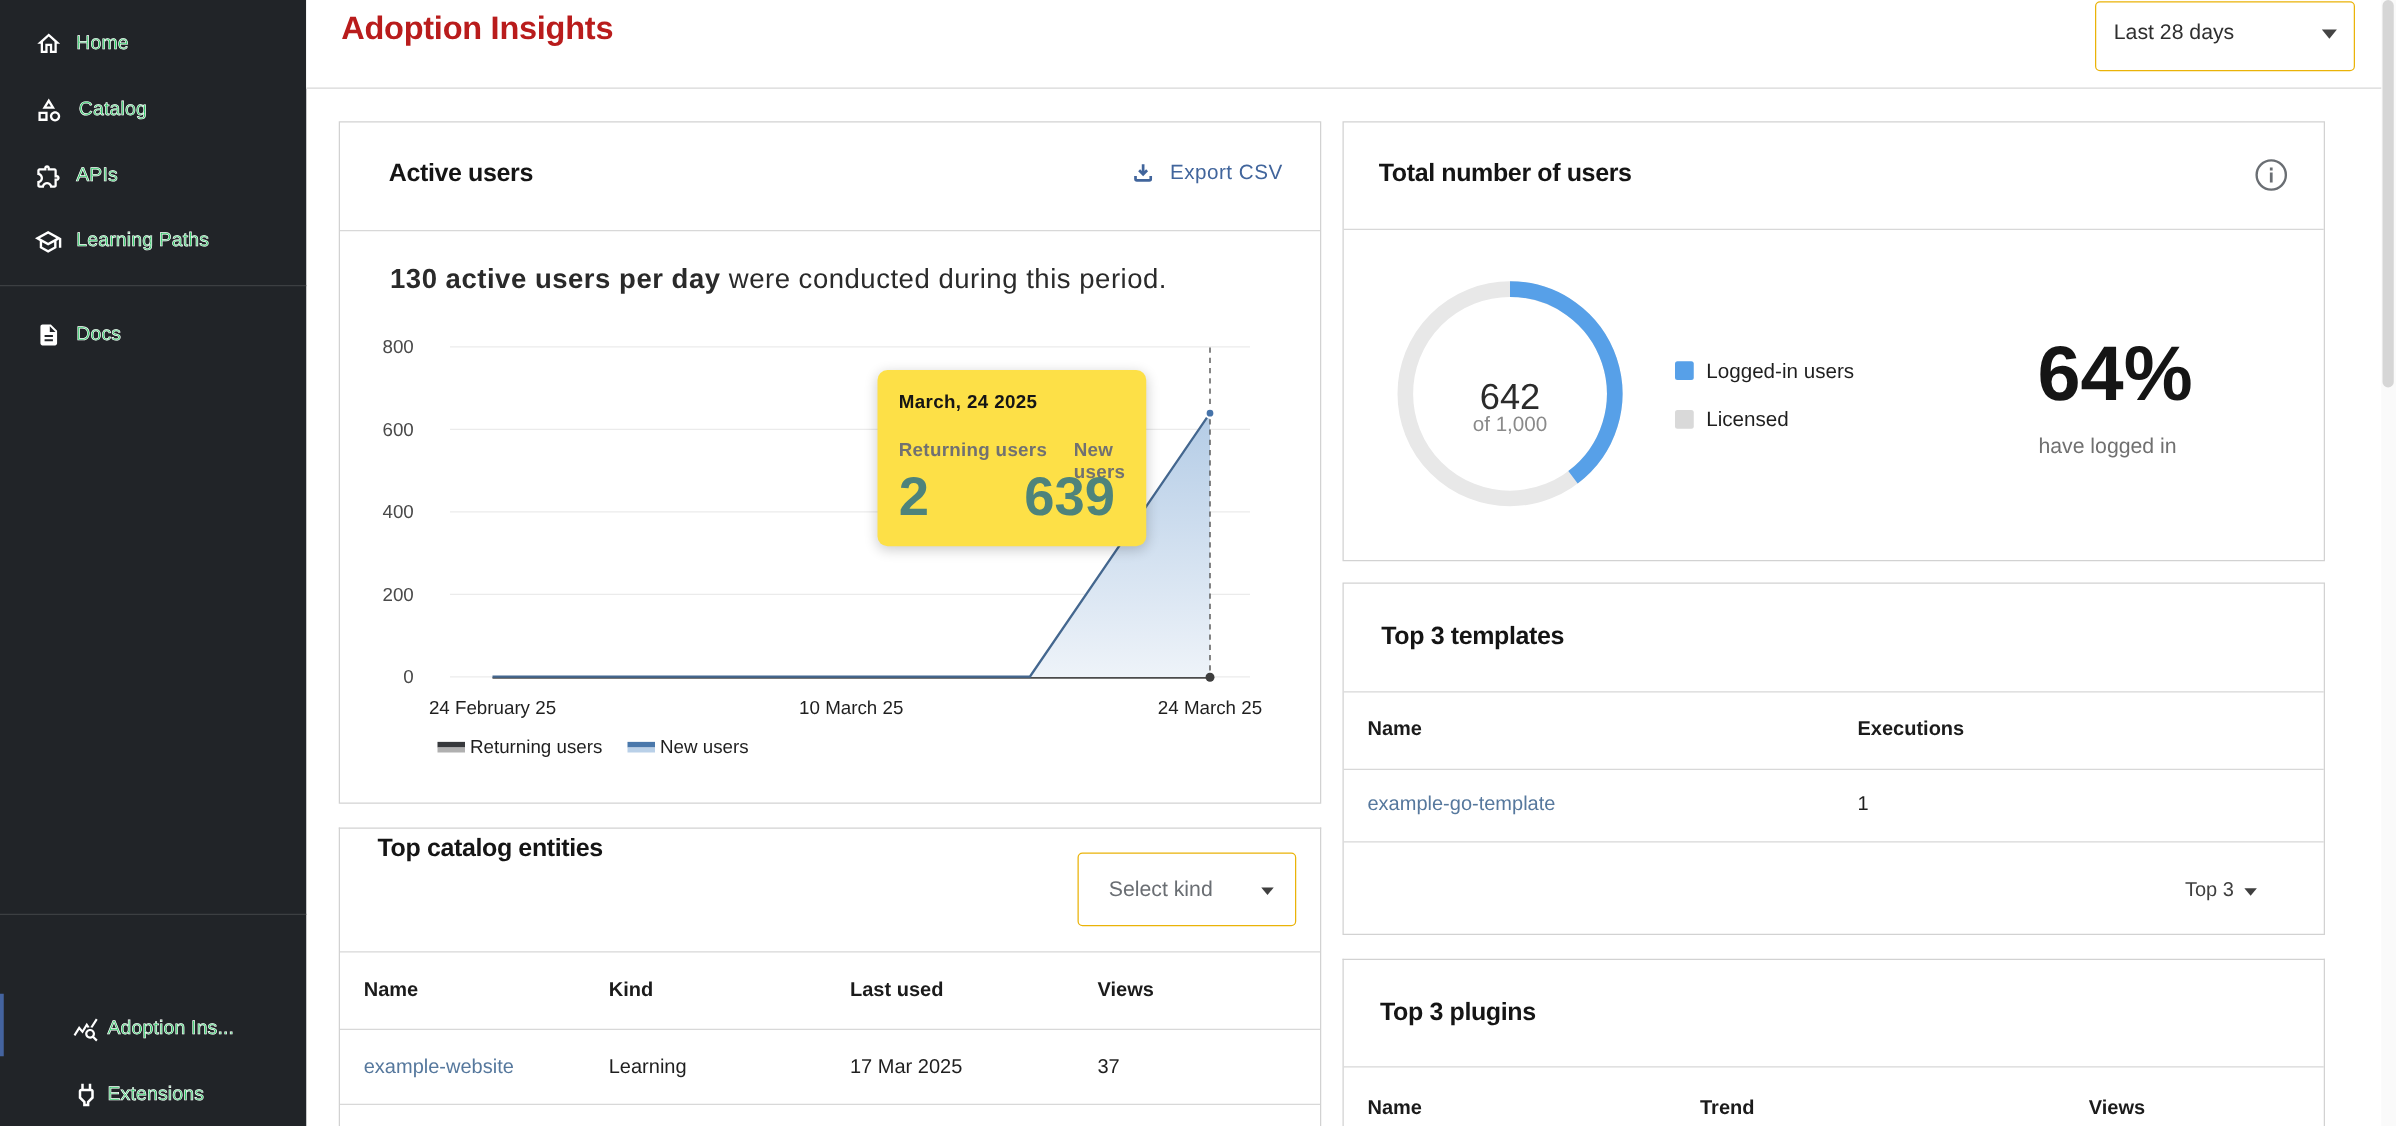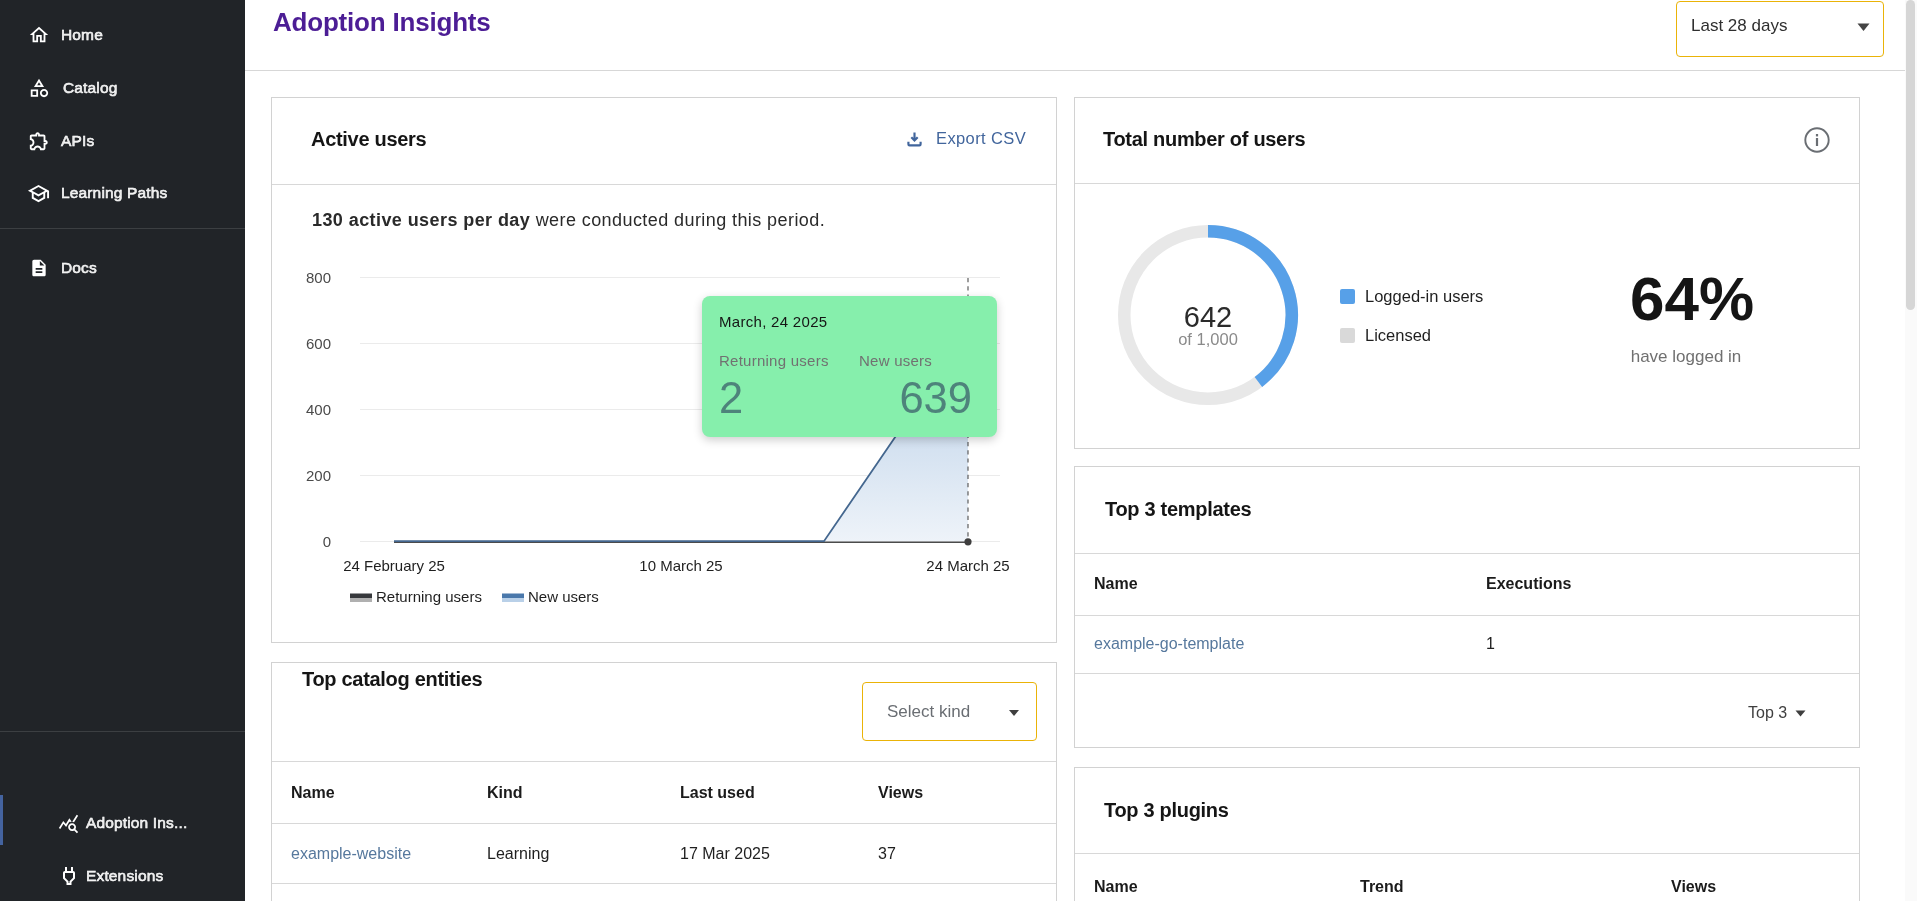--- a/index.html
+++ b/index.html
@@ -2,28 +2,28 @@
 <html><head>
 <meta charset="utf-8">
 <style>
   * { margin:0; padding:0; box-sizing:border-box; }
   html,body { width:1917px; height:901px; overflow:hidden; }
   body { font-family:"Liberation Sans", sans-serif; background:#fff; position:relative; }
   .abs { position:absolute; }
 
   
   .sidebar { position:absolute; left:0; top:0; width:245px; height:901px; background:#212428; }
-  .sb-item { position:absolute; left:0; width:245px; height:40px; color:#e5e5e5; font-size:15.5px; font-weight:400; -webkit-text-stroke:0.55px #fff; letter-spacing:0.15px; display:flex; align-items:center; }
+  .sb-item { position:absolute; left:0; width:245px; height:40px; color:#22c55e; font-size:15.5px; font-weight:400; -webkit-text-stroke:0.55px #fff; letter-spacing:0.15px; display:flex; align-items:center; }
   .sb-item svg { flex:0 0 auto; }
   .sb-divider { position:absolute; left:0; width:245px; height:1px; background:#3c3f42; }
   .active-bar { position:absolute; left:0; width:3px; background:#44639f; }
 
   
   .header { position:absolute; left:245px; top:0; width:1672px; height:71px; background:#fff; border-bottom:1px solid #d7d7d7; }
-  .page-title { position:absolute; left:273px; top:7px; font-size:26px; font-weight:700; color:#4c1d95; letter-spacing:-0.2px; }
+  .page-title { position:absolute; left:273px; top:7px; font-size:26px; font-weight:700; color:#b91c1c; letter-spacing:-0.2px; }
   .select-box { position:absolute; border:1px solid #eab308; border-radius:4px; background:#fff; }
 
   
   .card { position:absolute; background:#fff; border:1px solid #d2d2d2; }
   .card-title { position:absolute; font-size:20px; font-weight:700; color:#151515; letter-spacing:-0.3px; }
   .hdiv { position:absolute; height:1px; background:#d8d8d8; }
   .th { position:absolute; font-size:16px; font-weight:700; color:#1b1b1b; }
   .td { position:absolute; font-size:16px; color:#1f1f1f; }
   .link { color:#56789d; }
 </style>
@@ -89,21 +89,21 @@
     </svg>
 </div>
 
 <div class="abs" style="left:1905px; top:0; width:12px; height:901px; background:#fafafa;"></div>
 <div class="abs" style="left:1906px; top:0; width:9px; height:310px; background:#d6d6d6; border-radius:5px;"></div>
 
 <div class="card" style="left:271px; top:97px; width:786px; height:546px;"></div>
 <div class="card-title" style="left:299px; top:128px;margin-left:12px;">Active users</div>
 <div class="hdiv" style="left:272px; top:184px; width:784px;"></div>
 
-<div class="abs" style="left:312px; top:210px; font-size:18px; letter-spacing:0.42px; color:#2a2a2a;"><b>130 active users per day</b> were conducted during this period.</div>
+<div class="abs" style="left:312px; top:210px; font-size:22px; letter-spacing:0.42px; color:#2a2a2a;"><b>130 active users per day</b> were conducted during this period.</div>
 
 <svg class="abs" style="left:272px; top:240px;" width="784" height="380" viewBox="272 240 784 380">
   <g stroke="#ebebeb" stroke-width="1">
     <line x1="360" y1="277.5" x2="1000" y2="277.5"></line>
     <line x1="360" y1="343.5" x2="1000" y2="343.5"></line>
     <line x1="360" y1="409.5" x2="1000" y2="409.5"></line>
     <line x1="360" y1="475.5" x2="1000" y2="475.5"></line>
     <line x1="360" y1="541.5" x2="1000" y2="541.5"></line>
   </g>
   <defs>
@@ -144,21 +144,21 @@
 </svg>
 
 <div class="abs" style="left:907px; top:129px; color:#41659c; font-size:16.5px; letter-spacing:0.4px;text-align:right;">
   <svg width="15" height="16" viewBox="0 0 16 17" style="vertical-align:-3px;">
       <path d="M8 1.5 v8.5 M4.6 6.6 l3.4 3.4 l3.4 -3.4" stroke="#41659c" stroke-width="2.3" fill="none"></path>
       <path d="M1.5 11.5 v2.6 q0 1.2 1.2 1.2 h10.6 q1.2 0 1.2 -1.2 v-2.6" stroke="#41659c" stroke-width="2.3" fill="none"></path>
     </svg>
   <span style="margin-left:9px;">Export CSV</span>
 </div>
 
-<div class="abs" style="left:702px; top:296px; width:295px; height:141px; background:#86efac; border-radius:8px; box-shadow:0 3px 10px rgba(0,0,0,0.2);">
+<div class="abs" style="left:702px; top:296px; width:215px; height:141px; background:#fde047; border-radius:8px; box-shadow:0 3px 10px rgba(0,0,0,0.2);font-weight:bold;">
   <div class="abs" style="left:17px; top:17px; font-size:15px; letter-spacing:0.3px; color:#151515;">March, 24 2025</div>
   <div class="abs" style="left:17px; top:56px; font-size:15px; letter-spacing:0.25px; color:#717171;">Returning users</div>
   <div class="abs" style="left:157px; top:56px; font-size:15px; letter-spacing:0.25px; color:#717171;">New users</div>
   <div class="abs" style="left:17px; top:78px; font-size:43.5px; color:#4e837b;">2</div>
   <div class="abs" style="right:25px; top:78px; font-size:43.5px; color:#4e837b;">639</div>
 </div>
 
 <div class="card" style="left:271px; top:662px; width:786px; height:239px; border-bottom:none;"></div>
 <div class="card-title" style="left:302px; top:668px;">Top catalog entities</div>
 <div class="select-box" style="left:862px; top:682px; width:175px; height:59px;">

